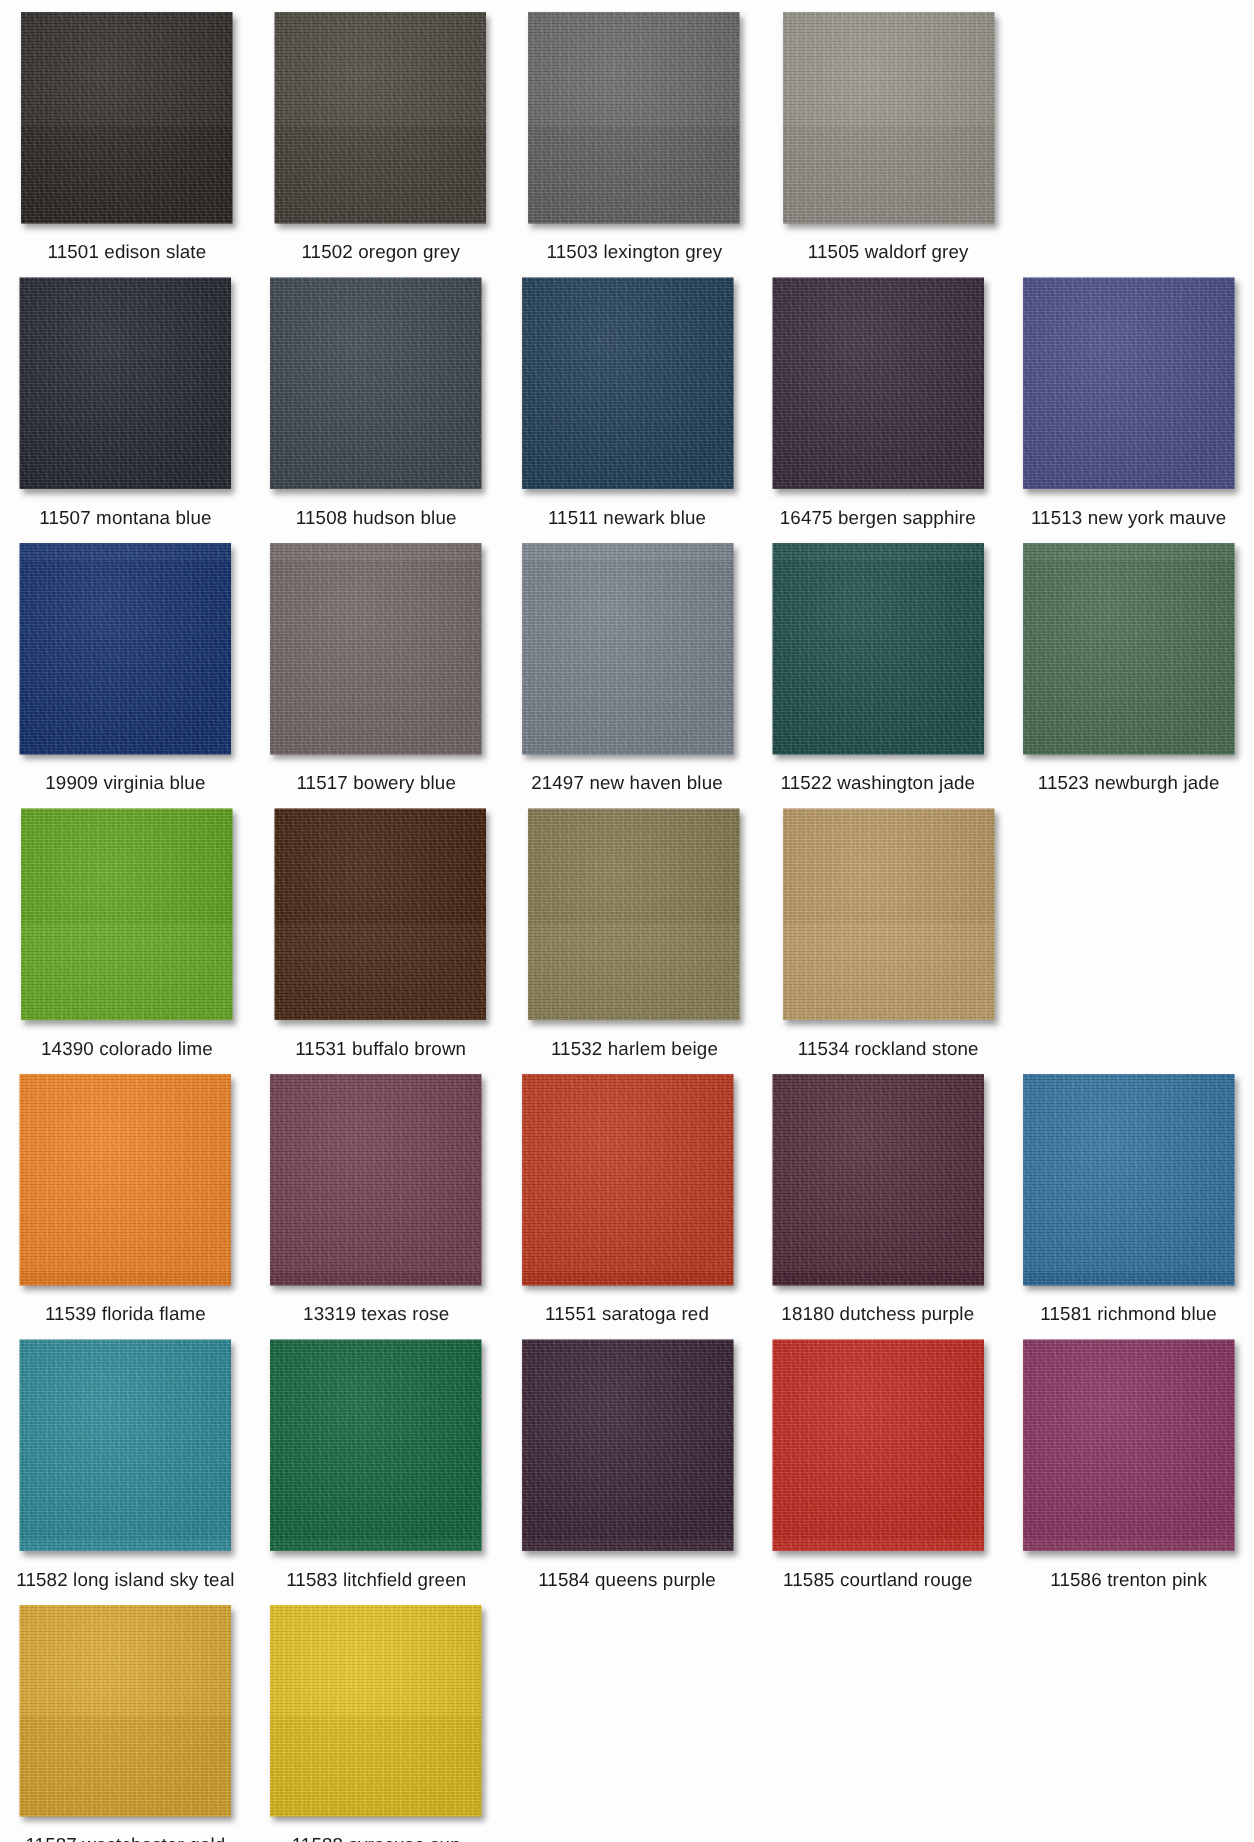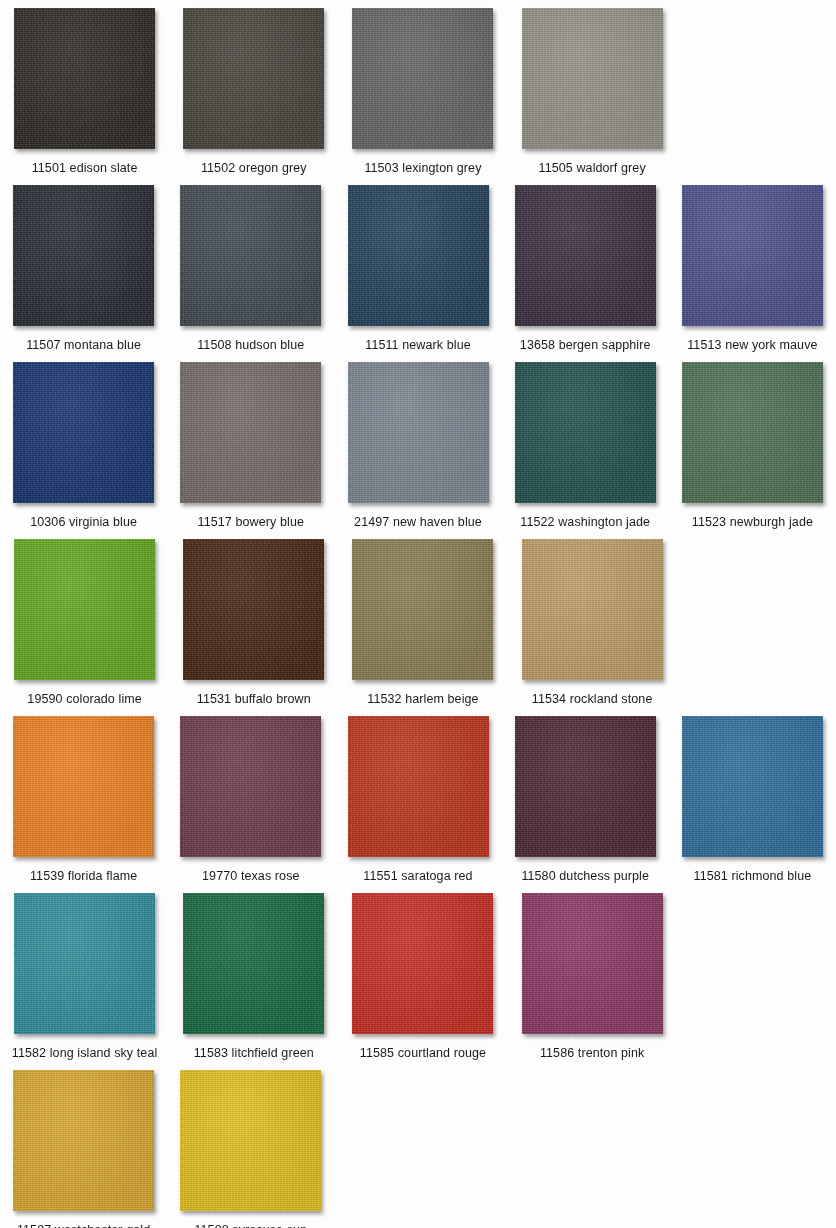--- a/index.html
+++ b/index.html
@@ -125,35 +125,35 @@
       <div class="cell">
         <div class="swatch-wrap">
           <div class="swatch" title="11511 newark blue" style="background-color: rgb(34, 64, 91);"></div>
         </div>
         <div class="caption">11511 newark blue</div>
       </div>
       <div class="cell">
         <div class="swatch-wrap">
           <div class="swatch" title="11512 bergen sapphire" style="background-color: rgb(58, 44, 62);"></div>
         </div>
-        <div class="caption">13658 bergen sapphire</div>
+        <div class="caption">16475 bergen sapphire</div>
       </div>
       <div class="cell">
         <div class="swatch-wrap">
           <div class="swatch" title="11513 new york mauve" style="background-color: rgb(77, 80, 144);"></div>
         </div>
         <div class="caption">11513 new york mauve</div>
       </div>
     </div>
     <div class="row">
       <div class="cell">
         <div class="swatch-wrap">
           <div class="swatch" title="11514 virginia blue" style="background-color: rgb(20, 50, 114);"></div>
         </div>
-        <div class="caption">10306 virginia blue</div>
+        <div class="caption">19909 virginia blue</div>
       </div>
       <div class="cell">
         <div class="swatch-wrap">
           <div class="swatch" title="11517 bowery blue" style="background-color: rgb(118, 108, 105);"></div>
         </div>
         <div class="caption">11517 bowery blue</div>
       </div>
       <div class="cell">
         <div class="swatch-wrap">
           <div class="swatch" title="11519 new haven blue" style="background-color: rgb(125, 135, 147);"></div>
@@ -171,21 +171,21 @@
           <div class="swatch" title="11523 newburgh jade" style="background-color: rgb(78, 114, 84);"></div>
         </div>
         <div class="caption">11523 newburgh jade</div>
       </div>
     </div>
     <div class="row">
       <div class="cell">
         <div class="swatch-wrap">
           <div class="swatch" title="11530 colorado lime" style="background-color: rgb(101, 172, 30);"></div>
         </div>
-        <div class="caption">19590 colorado lime</div>
+        <div class="caption">14390 colorado lime</div>
       </div>
       <div class="cell">
         <div class="swatch-wrap">
           <div class="swatch" title="11531 buffalo brown" style="background-color: rgb(72, 35, 16);"></div>
         </div>
         <div class="caption">11531 buffalo brown</div>
       </div>
       <div class="cell">
         <div class="swatch-wrap">
           <div class="swatch" title="11532 harlem beige" style="background-color: rgb(139, 128, 83);"></div>
@@ -203,53 +203,59 @@
       <div class="cell">
         <div class="swatch-wrap">
           <div class="swatch" title="11539 florida flame" style="background-color: rgb(245, 131, 32);"></div>
         </div>
         <div class="caption">11539 florida flame</div>
       </div>
       <div class="cell">
         <div class="swatch-wrap">
           <div class="swatch" title="11543 texas rose" style="background-color: rgb(109, 58, 73);"></div>
         </div>
-        <div class="caption">19770 texas rose</div>
+        <div class="caption">13319 texas rose</div>
       </div>
       <div class="cell">
         <div class="swatch-wrap">
           <div class="swatch" title="11551 saratoga red" style="background-color: rgb(193, 52, 25);"></div>
         </div>
         <div class="caption">11551 saratoga red</div>
       </div>
       <div class="cell">
         <div class="swatch-wrap">
           <div class="swatch" title="11580 dutchess purple" style="background-color: rgb(76, 37, 53);"></div>
         </div>
-        <div class="caption">11580 dutchess purple</div>
+        <div class="caption">18180 dutchess purple</div>
       </div>
       <div class="cell">
         <div class="swatch-wrap">
           <div class="swatch" title="11581 richmond blue" style="background-color: rgb(45, 110, 159);"></div>
         </div>
         <div class="caption">11581 richmond blue</div>
       </div>
     </div>
     <div class="row">
       <div class="cell">
         <div class="swatch-wrap">
           <div class="swatch" title="11582 long island sky teal" style="background-color: rgb(48, 144, 159);"></div>
         </div>
         <div class="caption">11582 long island sky teal</div>
       </div>
       <div class="cell">
         <div class="swatch-wrap">
           <div class="swatch" title="11583 litchfield green" style="background-color: rgb(18, 106, 61);"></div>
         </div>
         <div class="caption">11583 litchfield green</div>
+      </div>
+      <div class="cell">
+        <div class="swatch-wrap">
+          <div class="swatch" title="11584 queens purple" style="background-color: rgb(60, 36, 54);"></div>
+        </div>
+        <div class="caption">11584 queens purple</div>
       </div>
       <div class="cell">
         <div class="swatch-wrap">
           <div class="swatch" title="11585 courtland rouge" style="background-color: rgb(205, 43, 33);"></div>
         </div>
         <div class="caption">11585 courtland rouge</div>
       </div>
       <div class="cell">
         <div class="swatch-wrap">
           <div class="swatch" title="11586 trenton pink" style="background-color: rgb(142, 54, 100);"></div>

